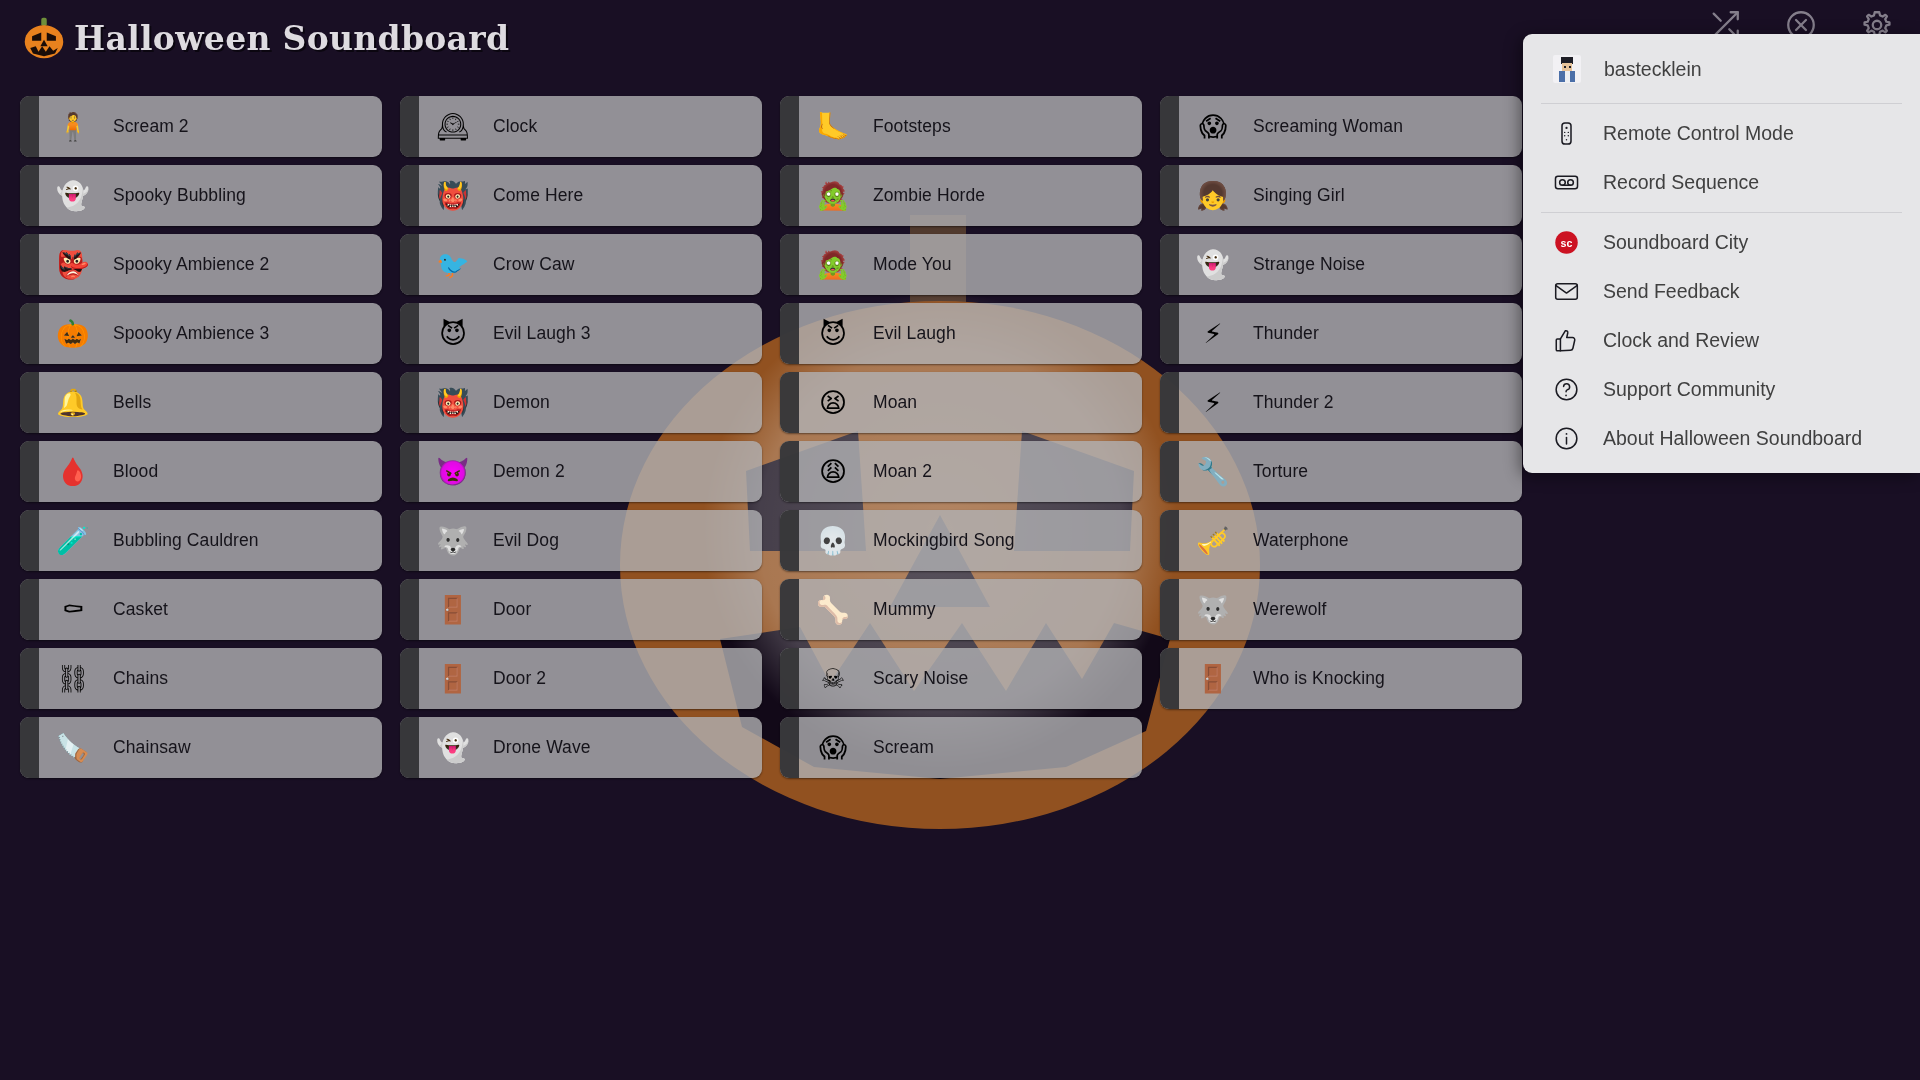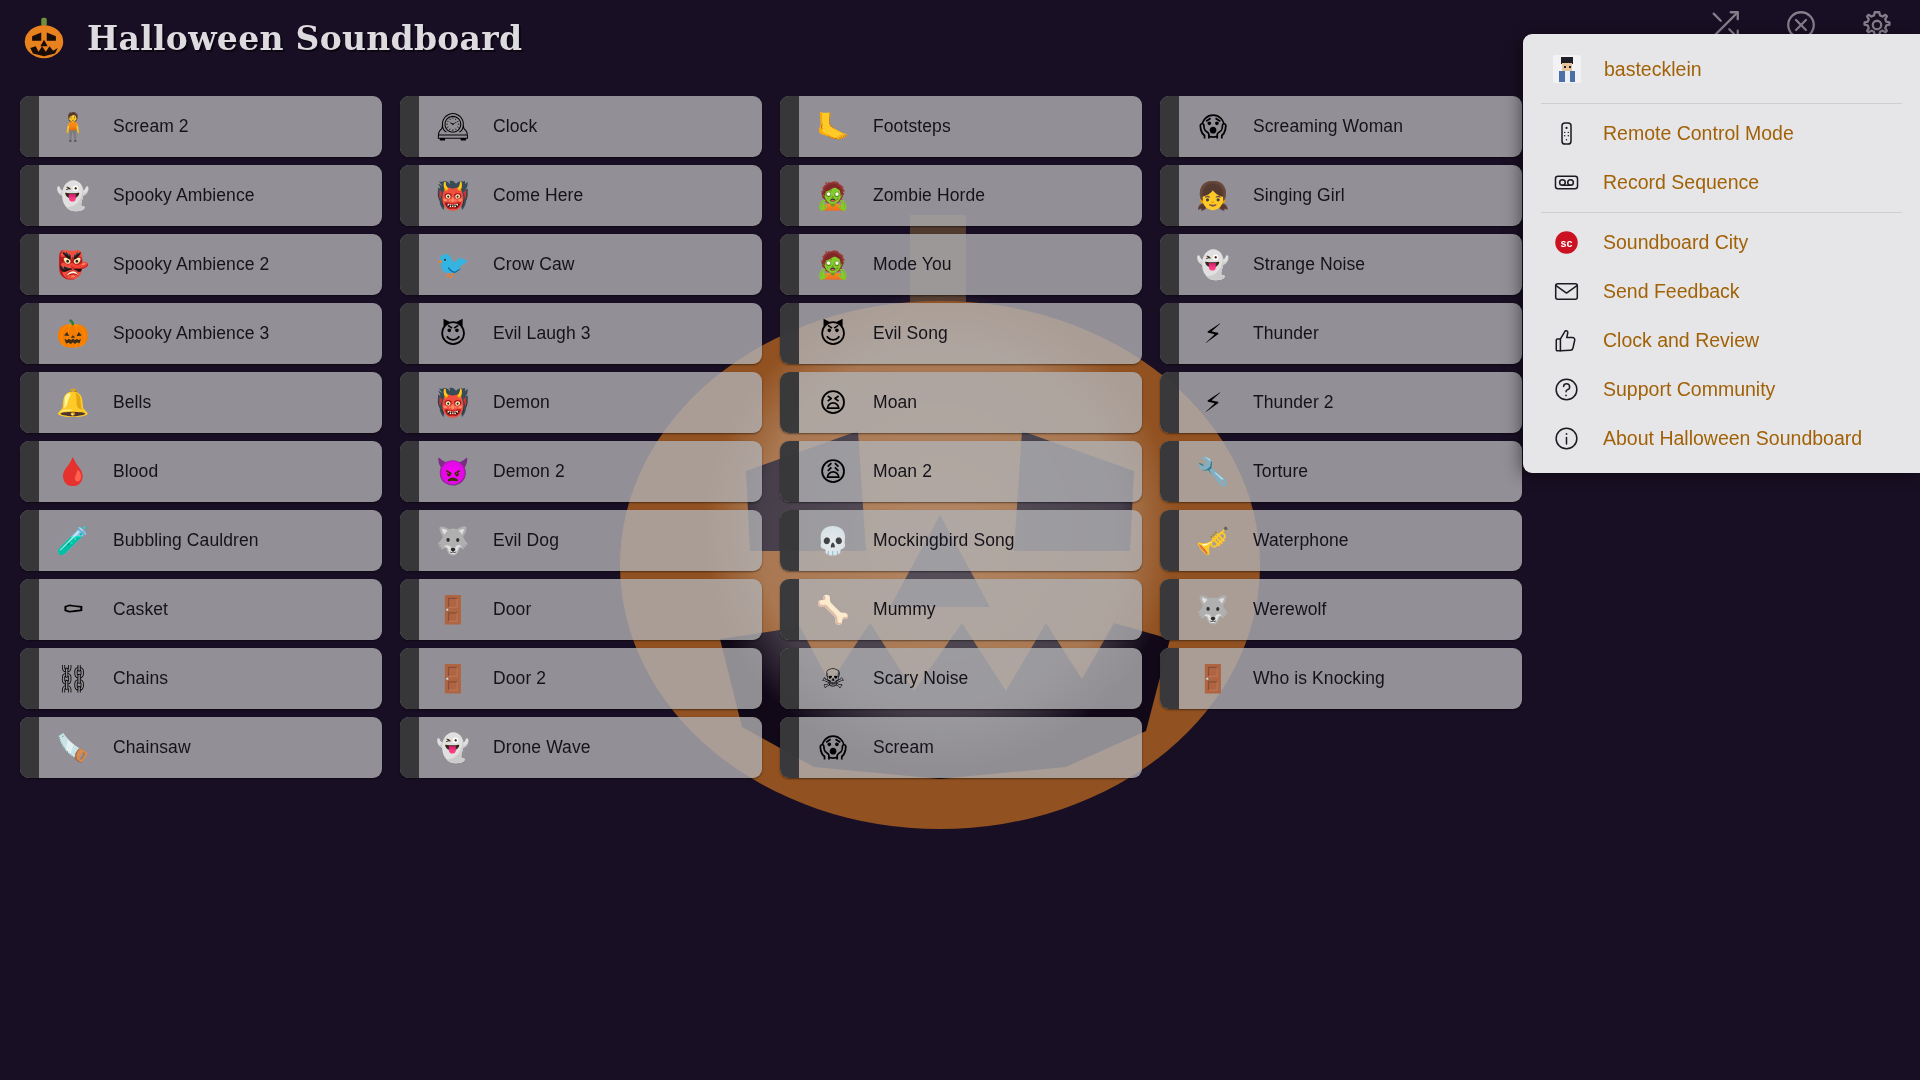--- a/index.html
+++ b/index.html
@@ -24,21 +24,21 @@
     background:radial-gradient(ellipse 330px 330px at 940px 530px,
                rgba(255,255,255,.30) 0%, rgba(255,255,255,.22) 55%,
                rgba(255,255,255,0) 72%);
   }
 
   
   #titlebar{
     position:absolute;left:0;top:0;width:1920px;height:86px;z-index:5;
   }
   #app-title-wrap{
-    position:absolute;left:22px;top:16px;display:flex;align-items:center;gap:21px;justify-content:flex-end;
+    position:absolute;left:22px;top:16px;display:flex;align-items:center;gap:8px;justify-content:flex-end;
   }
   #pumpkin-logo{width:44px;height:44px;display:block;}
   #app-title{
     font-family:"DejaVu Serif","Liberation Serif",serif;
     font-weight:bold;font-size:33px;color:#dedbe0;letter-spacing:.3px;
     text-shadow:2px 2px 0 rgba(0,0,0,.55);
     white-space:nowrap;
   }
   #titlebar-actions{
     position:absolute;right:26px;top:8px;display:flex;align-items:center;gap:42px;
@@ -81,21 +81,21 @@
     z-index:20;padding:6px 0 10px 0;
   }
   .menu-item{
     display:flex;align-items:center;height:49px;padding-left:30px;cursor:pointer;
   }
   .menu-item .mi-icon{
     width:27px;height:27px;flex:0 0 27px;display:flex;align-items:flex-end;justify-content:center;
   }
   .menu-item .mi-icon svg{display:block;}
   .menu-item .mi-label{
-    margin-left:23px;font-size:19.5px;color:#a16207;white-space:nowrap;
+    margin-left:23px;font-size:19.5px;color:#404040;white-space:nowrap;
     font-family:"Liberation Sans","DejaVu Sans",sans-serif;
   }
   #account-row{height:58px;}
   #account-avatar{width:28px;height:28px;flex:0 0 28px;border-radius:2px;overflow:hidden;}
   .menu-sep{height:1px;background:#cfcfd3;margin:5px 18px 5px 18px;}
 </style>
 </head>
 <body>
 
 <div id="bg-watermark">
@@ -179,21 +179,21 @@
       <div class="label">Footsteps</div>
     </div>
     <div class="sound-btn">
       <div class="edge"></div>
       <div class="emoji">😱</div>
       <div class="label">Screaming Woman</div>
     </div>
     <div class="sound-btn">
       <div class="edge"></div>
       <div class="emoji">👻</div>
-      <div class="label">Spooky Ambience</div>
+      <div class="label">Spooky Bubbling</div>
     </div>
     <div class="sound-btn">
       <div class="edge"></div>
       <div class="emoji">👹</div>
       <div class="label">Come Here</div>
     </div>
     <div class="sound-btn">
       <div class="edge"></div>
       <div class="emoji">🧟</div>
       <div class="label">Zombie Horde</div>
@@ -229,21 +229,21 @@
       <div class="label">Spooky Ambience 3</div>
     </div>
     <div class="sound-btn">
       <div class="edge"></div>
       <div class="emoji">😈</div>
       <div class="label">Evil Laugh 3</div>
     </div>
     <div class="sound-btn">
       <div class="edge"></div>
       <div class="emoji">😈</div>
-      <div class="label">Evil Song</div>
+      <div class="label">Evil Laugh</div>
     </div>
     <div class="sound-btn">
       <div class="edge"></div>
       <div class="emoji">⚡</div>
       <div class="label">Thunder</div>
     </div>
     <div class="sound-btn">
       <div class="edge"></div>
       <div class="emoji">🔔</div>
       <div class="label">Bells</div>

